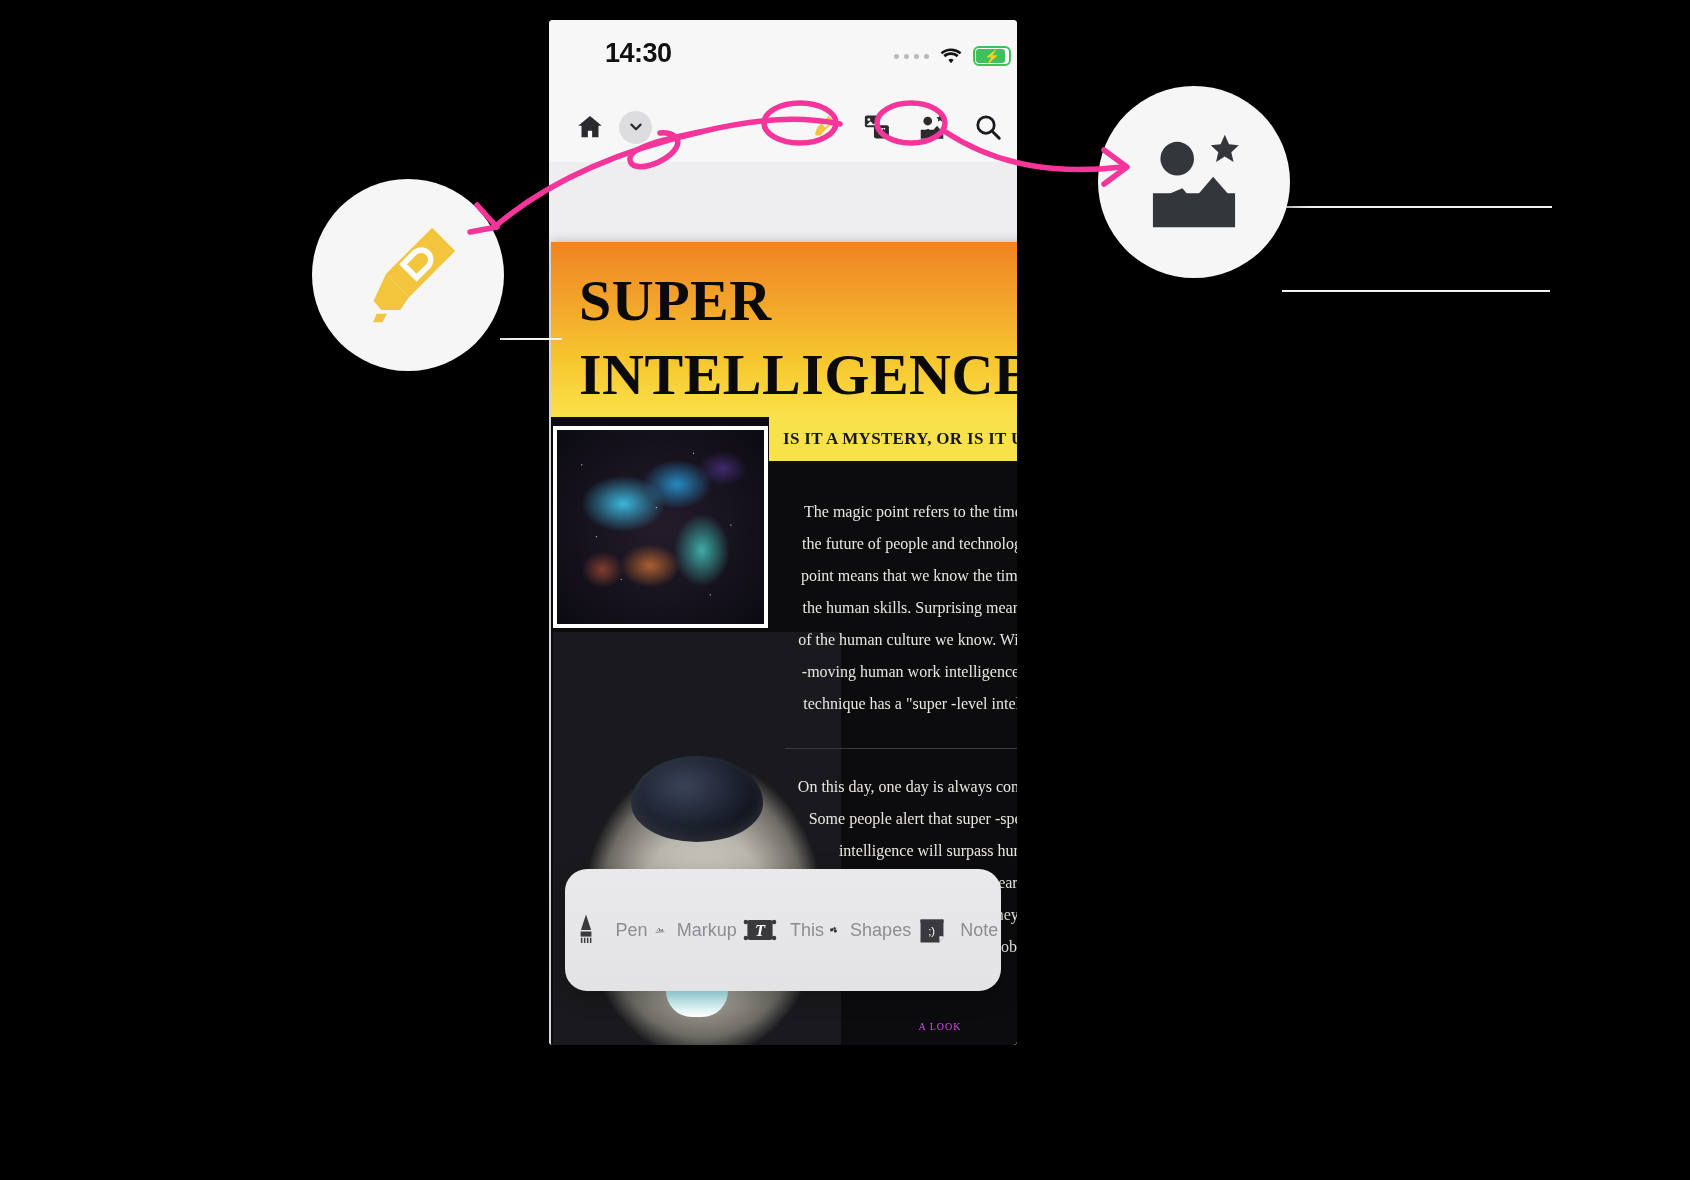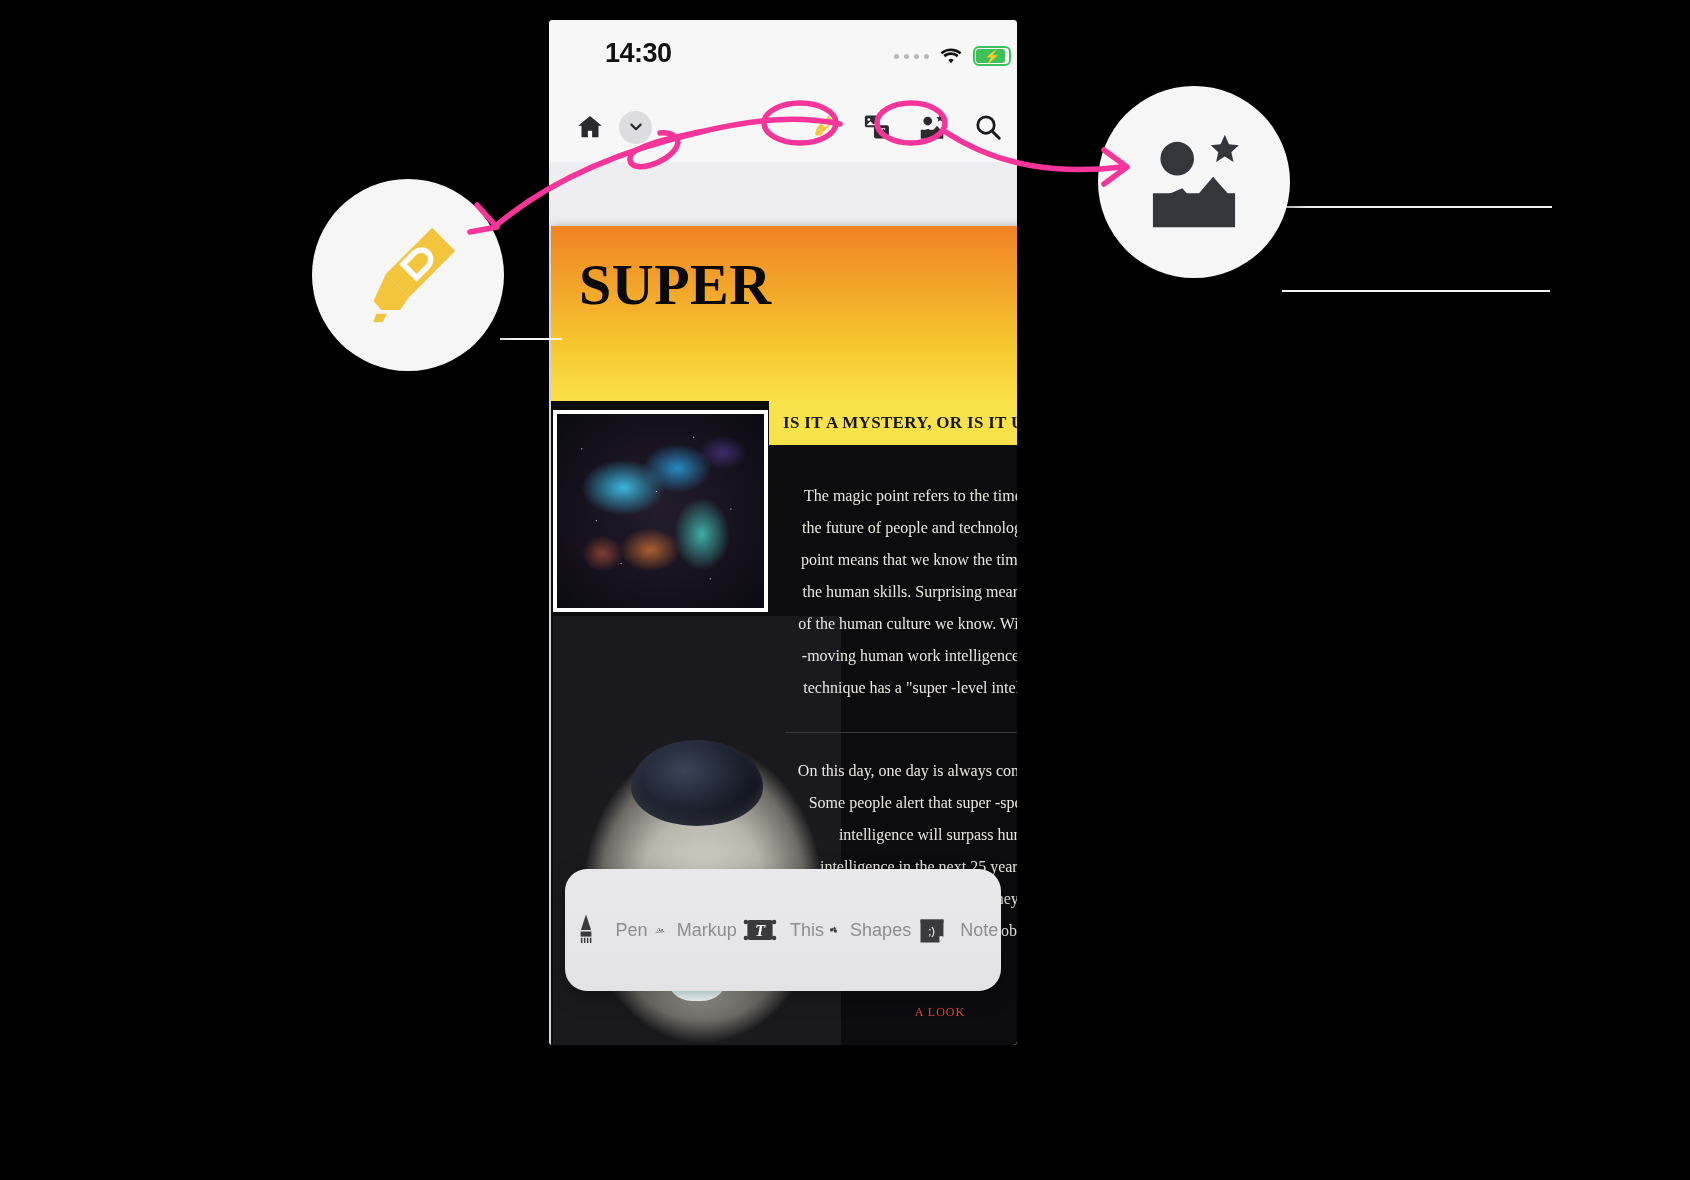--- a/index.html
+++ b/index.html
@@ -59,21 +59,21 @@
     display:flex; align-items:center; justify-content:center;
   }
   .tbicon { display:flex; align-items:center; justify-content:center; }
 
   
   .docwrap {
     position: absolute; left: 0; right: 0; top: 142px; bottom: 0;
     background: #eeeef1; overflow: hidden;
   }
   .page {
-    position: absolute; left: 2px; top: 64px; width: 560px; height: 900px;
+    position: absolute; left: 2px; top: 80px; width: 560px; height: 900px;
     background: #0c0c0e;
     box-shadow: 0 0 10px rgba(0,0,0,.25);
   }
   .poster-head {
     height: 175px; padding: 22px 0 0 28px;
     background: linear-gradient(180deg,#f08322 0%, #f2a52b 35%, #f6c72e 68%, #fbe14a 100%);
   }
   .poster-head .l1, .poster-head .l2 {
     font-family: "Liberation Serif", serif; font-weight: 700; color: #0a0a0a;
     font-size: 58px; line-height: 74px; letter-spacing: 0.5px; white-space: nowrap;
@@ -131,22 +131,22 @@
     position:absolute; left: 218px; top: 236px; right: 0; bottom: 0;
     color: #efece7; padding: 18px 10px 0 10px;
   }
   .body-col p {
     font-family: "Liberation Serif", serif;
     font-size: 16px; line-height: 32px; text-align: center;
     color: #eae7e1; white-space: nowrap;
   }
   .rule { height:1px; background:#3a3a3e; margin: 28px 6px 22px 6px; }
   .tagline {
-    font-family:"Liberation Serif", serif; font-size: 12px; text-align:center;
-    color:#ef4444; letter-spacing:1px; margin-top: 26px; white-space: nowrap;
+    font-family:"Liberation Serif", serif; font-size: 10px; text-align:center;
+    color:#d946ef; letter-spacing:1px; margin-top: 26px; white-space: nowrap;
   }
 
   
   .dock {
     position:absolute; left: 16px; bottom: 54px; width: 436px; height: 122px;
     background: linear-gradient(180deg,#e9e9eb 0%, #e3e3e6 100%);
     border-radius: 22px; display:flex; align-items:center; justify-content:space-around;
     box-shadow: 0 6px 22px rgba(0,0,0,.28);
   }
   .dock-item { width: 82px; display:flex; align-items:center; gap: 12px; }
@@ -244,20 +244,21 @@
           </svg>
         </span>
       </div>
     </div>
 
     <div class="docwrap">
       <div class="page">
 
         <div class="poster-head">
           <div class="l1">SUPER</div>
+          <div class="l2">INTELLIGENCE</div>
         </div>
 
         <div class="subbar">
           <span>IS IT A MYSTERY, OR IS IT URGENT?</span>
         </div>
 
         <div class="nebula">
             <div class="stars"></div>
           </div>
         <div class="robot">

